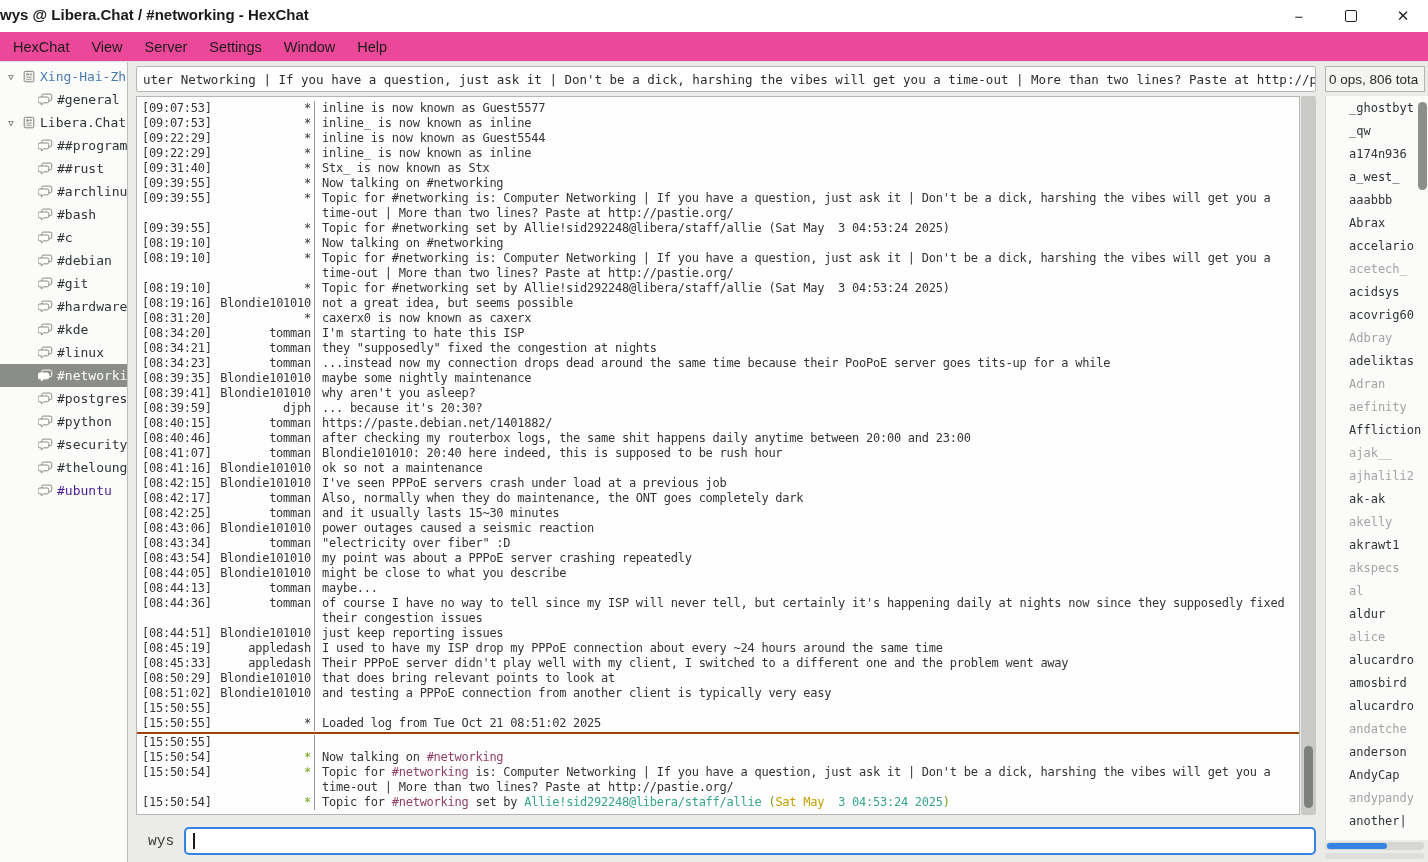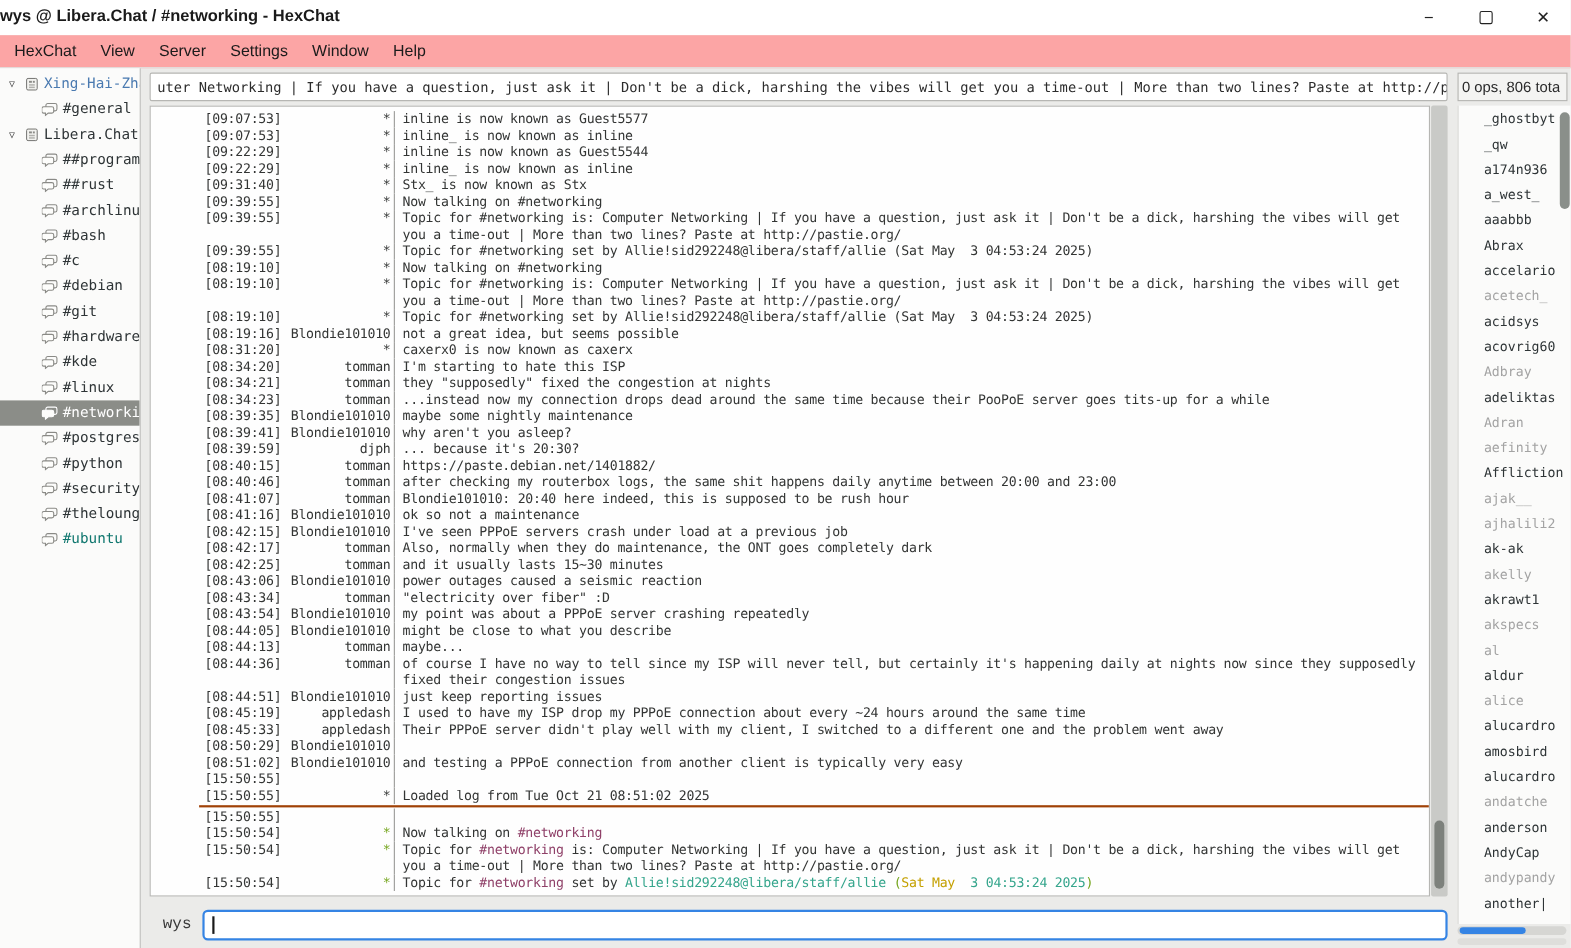--- a/index.html
+++ b/index.html
@@ -7,39 +7,39 @@
   body { background:#ebebe9; font-family:"Liberation Sans",sans-serif; position:relative; }
 
   
   .titlebar { position:absolute; left:0; top:0; width:1428px; height:32px; background:#ffffff; }
   .title-text { position:absolute; left:0; right:0; top:6px; text-align:left; font-size:15px; font-weight:bold; color:#1a1a1a; }
   .win-controls { position:absolute; right:14px; top:4px; display:flex; gap:30px; align-items:center; height:24px; }
   .wc { width:22px; height:22px; display:flex; align-items:center; justify-content:center; color:#222; font-size:15px; cursor:default; }
   .wc-max-box { width:12px; height:12px; border:1.5px solid #222; border-radius:2px; }
 
   
-  .menubar { position:absolute; left:0; top:32px; width:1428px; height:30px; background:#fca5a5; border-bottom:1px solid #e2e2e0; display:flex; align-items:center; padding-left:2px; }
+  .menubar { position:absolute; left:0; top:32px; width:1428px; height:30px; background:#ec4899; border-bottom:1px solid #e2e2e0; display:flex; align-items:center; padding-left:2px; }
   .menu-item { padding:4px 11px; font-size:14.5px; color:#1b1b1b; }
 
   
   .sidebar { position:absolute; left:0; top:62px; width:128px; bottom:0; background:#fbfbfa; border-right:1px solid #bebebb; overflow:hidden; padding-top:3px; }
   .tree-row { height:23px; display:flex; align-items:center; font-family:"DejaVu Sans Mono",monospace; font-size:13px; color:#2e3436; white-space:nowrap; overflow:hidden; position:relative; }
   .tree-row .arrow { width:14px; margin-left:4px; font-size:9px; color:#444; flex:none; text-align:center; }
   .tree-row .ticon { flex:none; margin-right:4px; display:flex; }
   .tree-row.network .ticon { margin-left:4px; }
   .tree-row.channel { padding-left:38px;text-align:right; }
   .tree-row.selected { background:#8b8d88; color:#ffffff; }
   .tree-row.selected .bubble-stroke { stroke:#ffffff; }
 
   
   .topicbar { position:absolute; left:136px; top:66px; width:1180px; height:26px; background:#ffffff; border:1px solid #b6b6b3; border-radius:2px; display:flex; align-items:center; overflow:hidden; }
   .topicbar span { font-family:"DejaVu Sans Mono",monospace; font-size:12.5px; color:#2c2c2c; white-space:nowrap; padding-left:6px; }
 
   
-  .chat { position:absolute; left:136px; top:96px; width:1164px; height:719px; background:#fefefe; border:1px solid #b6b6b3; overflow:hidden; padding-top:4px; font-family:"DejaVu Sans Mono",monospace; font-size:12px; letter-spacing:-0.25px; color:#333534;padding-left:44px; }
+  .chat { position:absolute; left:136px; top:96px; width:1164px; height:719px; background:#fefefe; border:1px solid #b6b6b3; overflow:hidden; padding-top:4px; font-family:"DejaVu Sans Mono",monospace; font-size:12px; letter-spacing:-0.25px; color:#333534; }
   .crow { display:flex; align-items:flex-start; min-height:15px; line-height:15px; }
   .ctime { flex:none; width:82px; padding-left:5px; white-space:pre; }
   .cnick { flex:none; width:95px; text-align:right; padding-right:3px; white-space:pre; overflow:hidden; }
   .csep  { flex:none; width:1px; align-self:stretch; background:#9a9a97; }
   .cmsg  { flex:1; padding:0 4px 0 7px; white-space:pre-wrap; overflow-wrap:break-word; }
   .marker-line { height:2px; background:var(--marker,#a04106); margin:1px 0; }
 
   .chat-vscroll { position:absolute; left:1301px; top:96px; width:15px; height:719px; background:#c9cac7; border-radius:2px; }
   .chat-vscroll .thumb { position:absolute; left:3px; width:9px; top:650px; height:62px; background:#7d817c; border-radius:5px; }
 
@@ -256,21 +256,21 @@
       </span>
       <span>#thelounge</span>
     </div>
     <div class="tree-row channel">
       <span class="ticon">
         <svg width="15" height="13" viewBox="0 0 18 15">
           <rect x="4.5" y="1" width="12" height="8" rx="2" fill="none" stroke="#8a8a86" stroke-width="1.2" class="bubble-stroke"></rect>
           <path d="M2 5.5 h9 a2 2 0 0 1 2 2 v3 a2 2 0 0 1 -2 2 h-4 l-3 2.5 v-2.5 h-2 a2 2 0 0 1 -2 -2 v-3 a2 2 0 0 1 2 -2 z" transform="translate(0,-1)" fill="#fdfdfb" stroke="#8a8a86" stroke-width="1.2" class="bubble-stroke"></path>
         </svg>
       </span>
-      <span style="color: #0f766e;">#ubuntu</span>
+      <span style="color: #4c1d95;">#ubuntu</span>
     </div>
   </div>
 
 <div class="topicbar">
   <span>uter Networking | If you have a question, just ask it | Don't be a dick, harshing the vibes will get you a time-out | More than two lines? Paste at http://pastie.org/</span>
 </div>
 
 <div class="chat" id="chat">
     <div class="crow">
       <span class="ctime">[09:07:53]</span>
@@ -479,20 +479,21 @@
     <div class="crow">
       <span class="ctime">[08:45:33]</span>
       <span class="cnick">appledash</span>
       <span class="csep"></span>
       <span class="cmsg">Their PPPoE server didn't play well with my client, I switched to a different one and the problem went away</span>
     </div>
     <div class="crow">
       <span class="ctime">[08:50:29]</span>
       <span class="cnick">Blondie101010</span>
       <span class="csep"></span>
+      <span class="cmsg">that does bring relevant points to look at</span>
     </div>
     <div class="crow">
       <span class="ctime">[08:51:02]</span>
       <span class="cnick">Blondie101010</span>
       <span class="csep"></span>
       <span class="cmsg">and testing a PPPoE connection from another client is typically very easy</span>
     </div>
     <div class="crow">
       <span class="ctime">[15:50:55]</span>
       <span class="cnick"></span>

